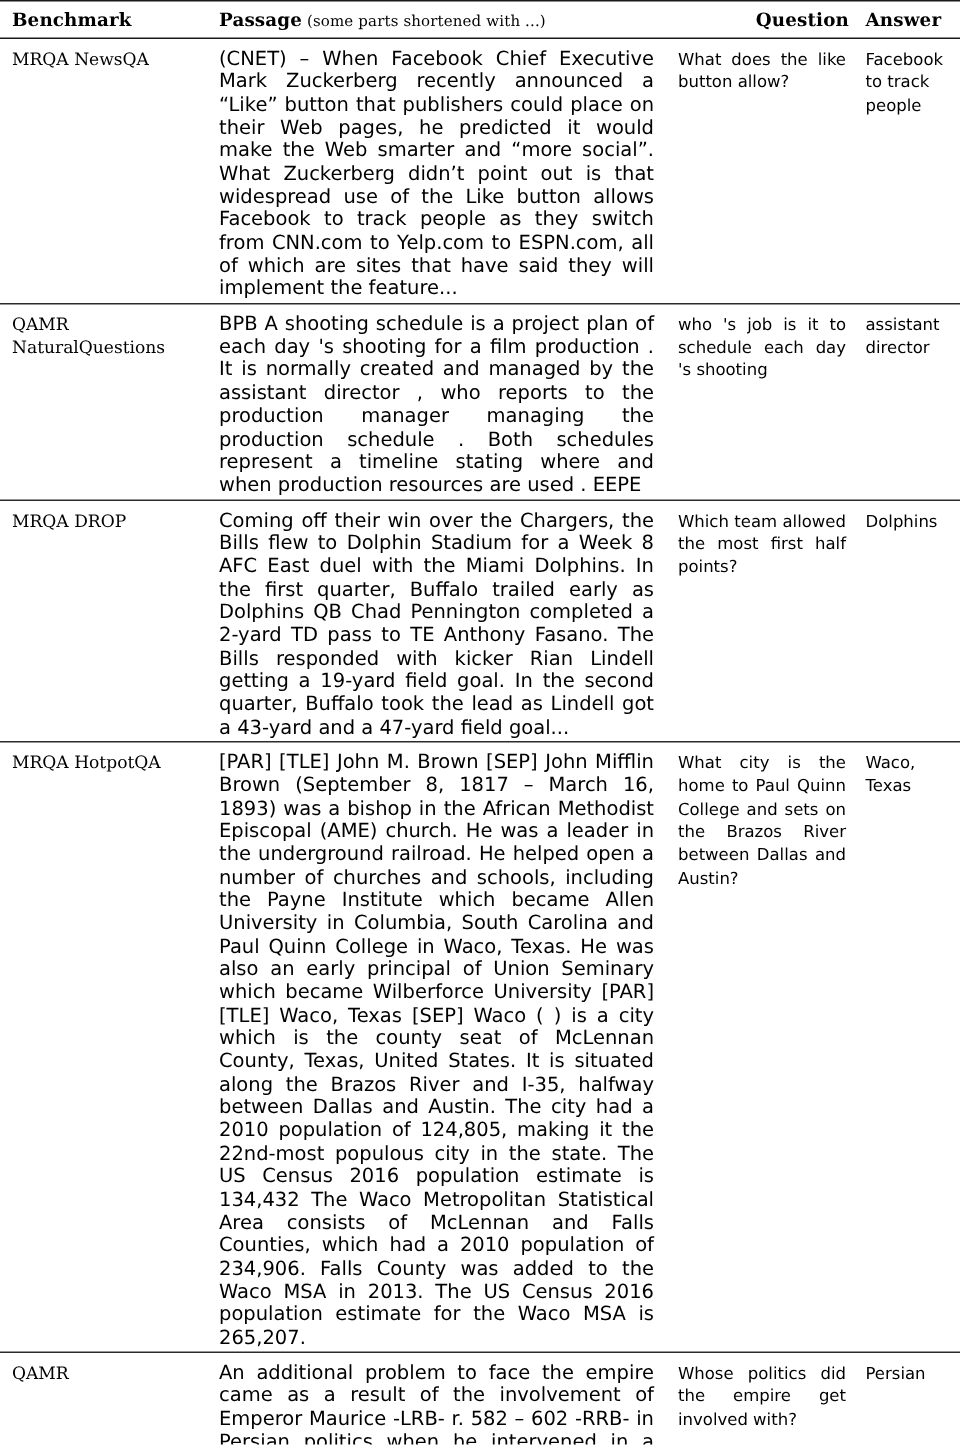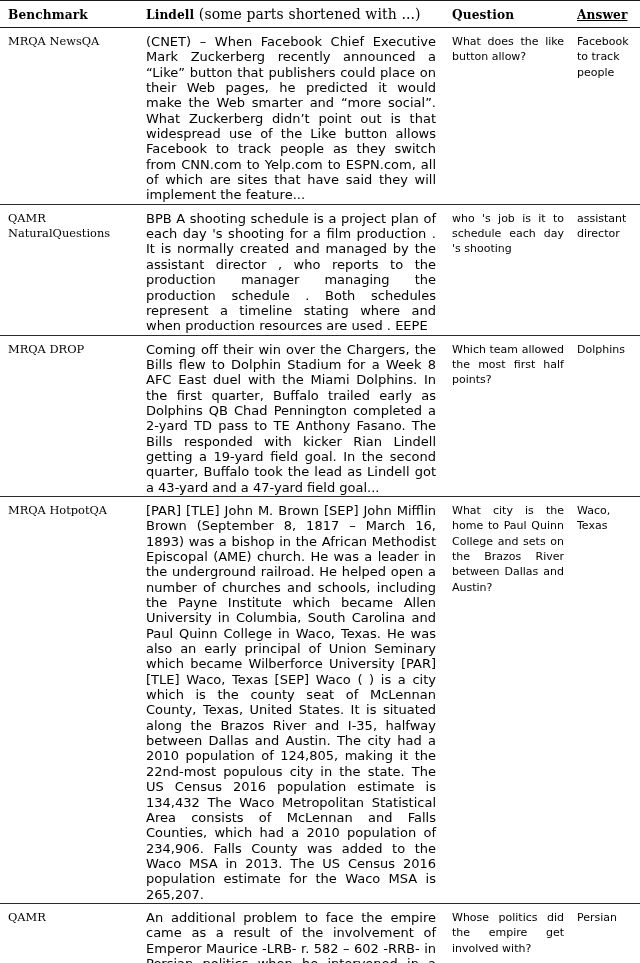--- a/index.html
+++ b/index.html
@@ -39,26 +39,26 @@
     font-weight: bold;
     font-size: 12.2px;
     text-align: left;
     vertical-align: bottom;
     padding: 5px 8px 5px 6px;
     letter-spacing: 0.1px;
   }
   thead th .hdr-note {
     font-family: "DejaVu Serif", "Liberation Serif", serif;
     font-weight: normal;
-    font-size: 14px;
+    font-size: 10px;
   }
   th.h-benchmark { padding-left: 8px; margin-left: 48px; }
   th.h-passage   { padding-left: 10px; }
-  th.h-question  { padding-left: 4px; }
-  th.h-answer    { padding-left: 3px; text-decoration: underline; }
+  th.h-question  { padding-left: 4px; text-align: right; }
+  th.h-answer    { padding-left: 3px; }
 
   
   tbody td {
     vertical-align: top;
     padding: 6px 6px 1px 6px;
   }
 
   td.benchmark {
     font-family: "DejaVu Serif", "Liberation Serif", serif;
     font-size: 11.4px;
@@ -105,21 +105,21 @@
   <colgroup>
     <col class="c-benchmark">
     <col class="c-passage">
     <col class="c-question">
     <col class="c-answer">
   </colgroup>
 
   <thead>
     <tr class="rule-top rule-header">
       <th class="h-benchmark"><span>Benchmark</span><span class="hdr-note"></span></th>
-      <th class="h-passage"><span>Lindell</span><span class="hdr-note"> (some parts shortened with ...)</span></th>
+      <th class="h-passage"><span>Passage</span><span class="hdr-note"> (some parts shortened with ...)</span></th>
       <th class="h-question"><span>Question</span><span class="hdr-note"></span></th>
       <th class="h-answer"><span>Answer</span><span class="hdr-note"></span></th>
     </tr>
   </thead>
 
   <tbody>
     <tr>
       <td class="benchmark">MRQA NewsQA</td>
       <td class="passage">(CNET) – When Facebook Chief Executive Mark Zuckerberg recently announced a “Like” button that publishers could place on their Web pages, he predicted it would make the Web smarter and “more social”. What Zuckerberg didn’t point out is that widespread use of the Like button allows Facebook to track people as they switch from CNN.com to Yelp.com to ESPN.com, all of which are sites that have said they will implement the feature...</td>
       <td class="question">What does the like button allow?</td>

